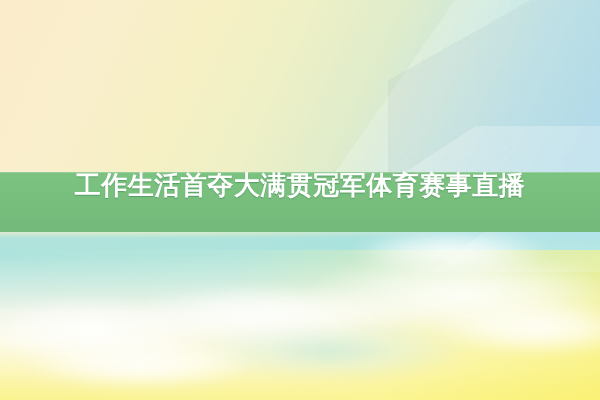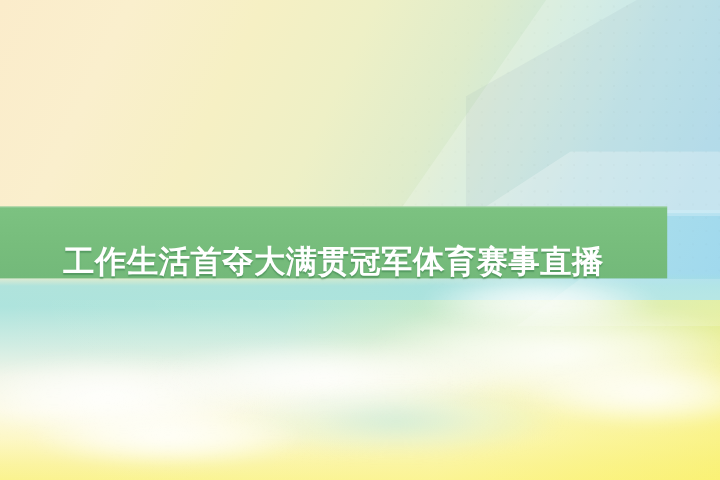--- a/index.html
+++ b/index.html
@@ -133,25 +133,25 @@
         rgba(0,0,0,0) 44%, rgba(0,0,0,0.75) 62%,
         rgba(0,0,0,0.55) 80%, rgba(0,0,0,0) 100%);
   }
 
   
 
   #title-band {
     position: absolute;
     left: 0;
     top: 172px;
-    width: 556px;
+    width: 600px;
     height: 60px;
     background: linear-gradient(180deg, #7cc281 0%, #77bd7c 55%, #73b97a 100%);
     display: flex;
-    align-items: flex-end;
+    align-items: flex-start;
     justify-content: center;
   }
 
   #title-band::before {
     content: "";
     position: absolute;
     left: 0; right: 0; top: 0;
     height: 1px;
     background: rgba(255,255,255,0.22);
   }

